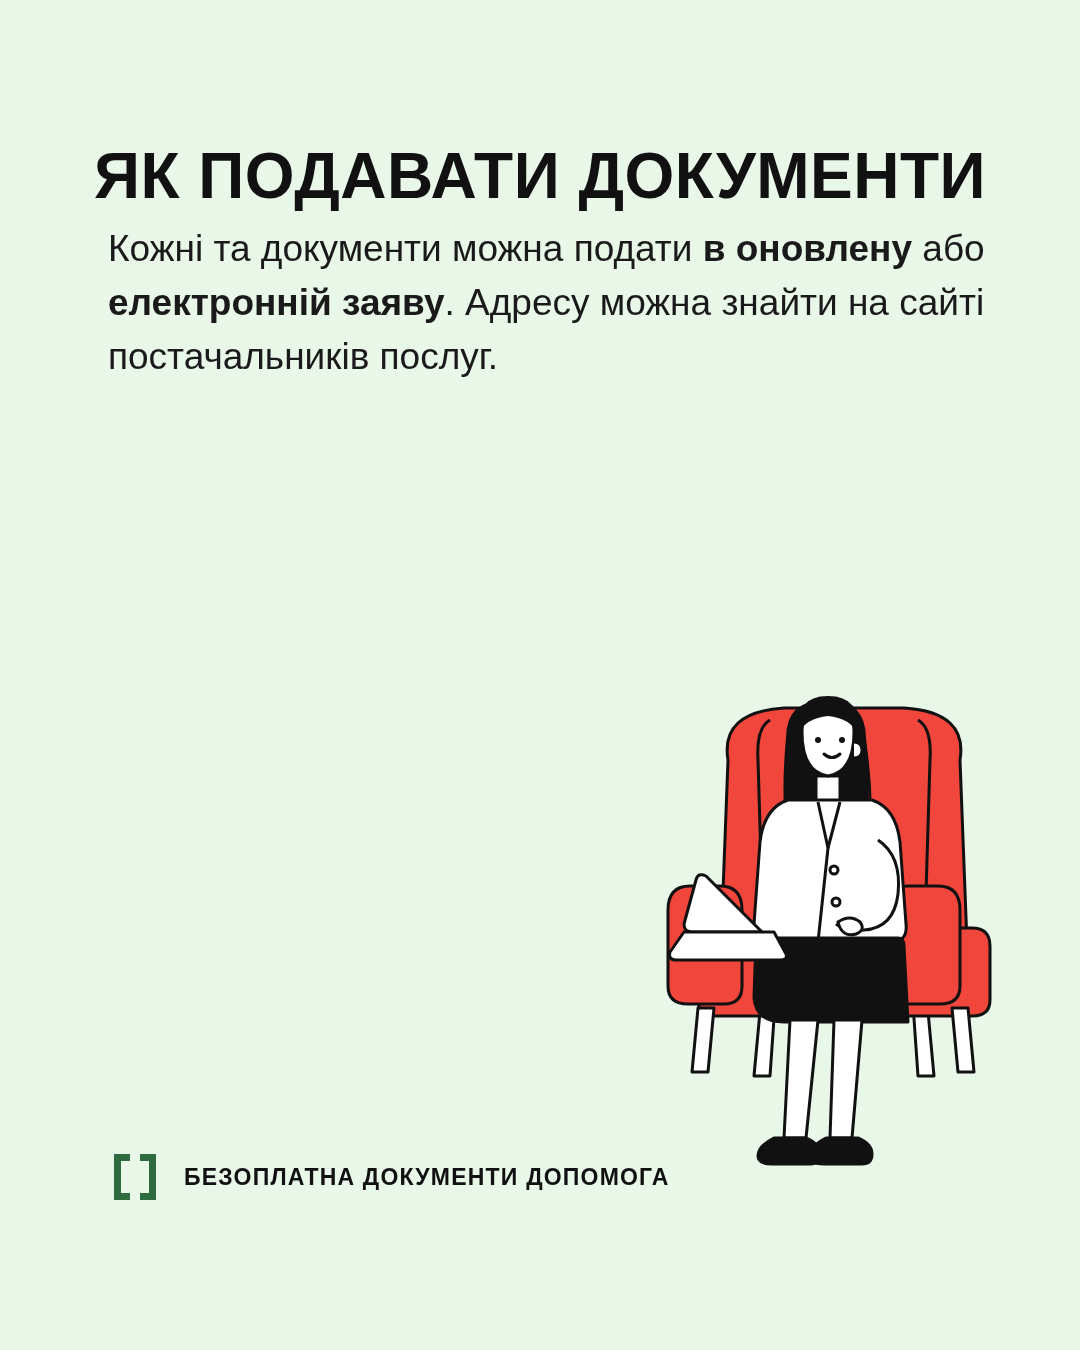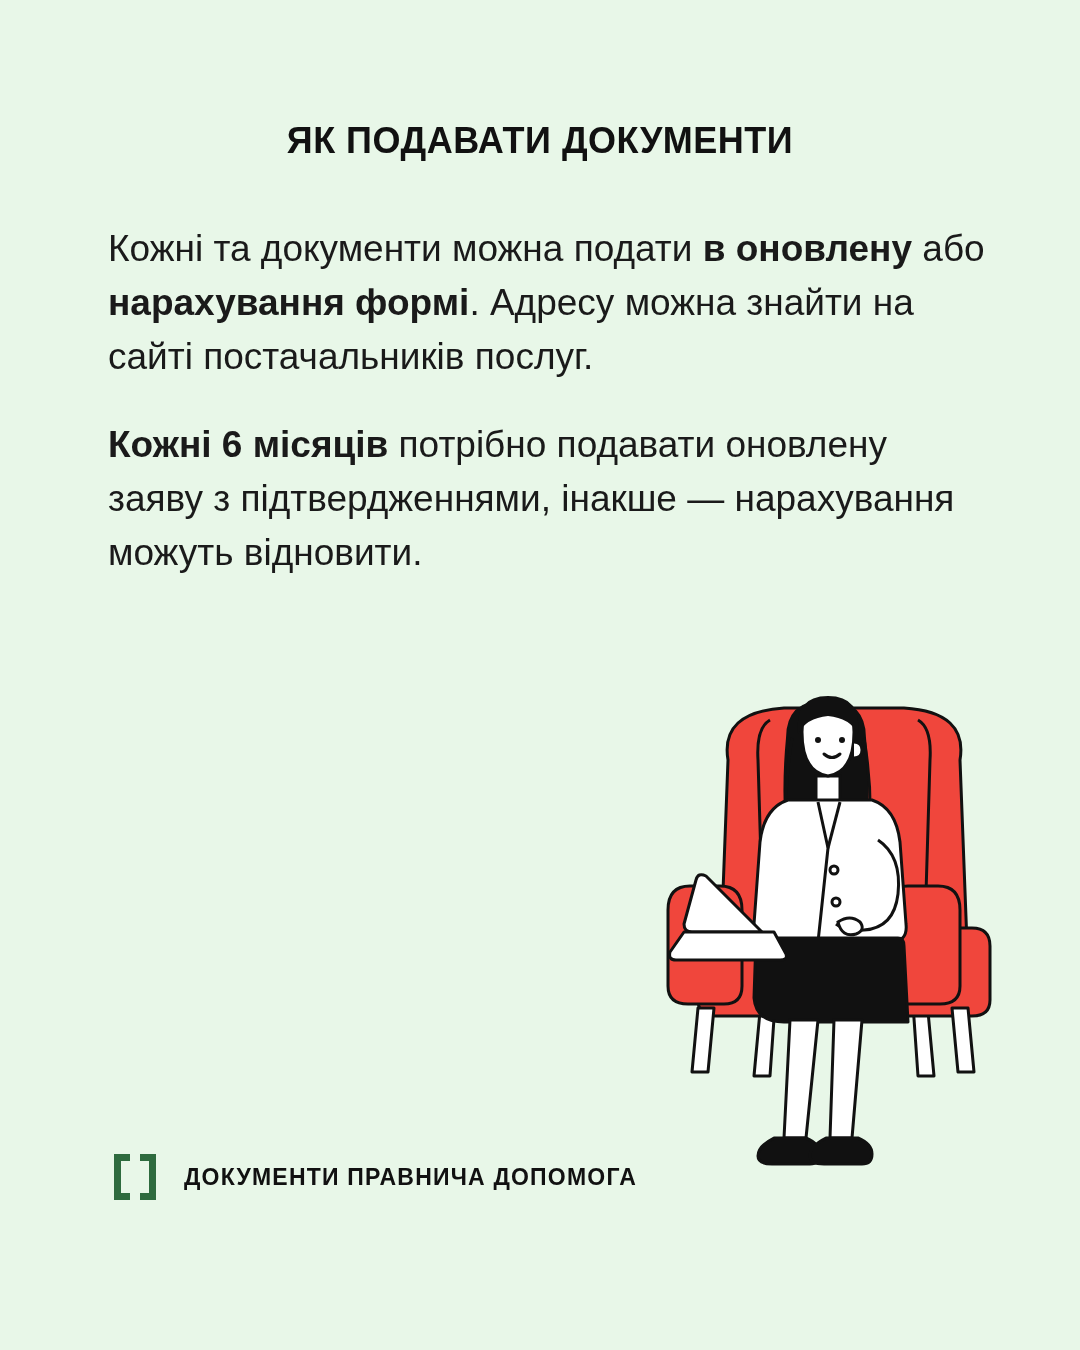--- a/index.html
+++ b/index.html
@@ -18,21 +18,21 @@
     position: absolute;
     inset: 0;
     background: #e8f7e8;
   }
   .title {
     position: absolute;
     top: 96px;
     left: 0;
     width: 1080px;
     text-align: center;
-    font-size: 36px;
+    font-size: 64px;
     font-weight: bold;
     letter-spacing: 0.5px;
     color: #111111;
     font-family: "Liberation Sans", sans-serif;
   }
   .body-copy {
     position: absolute;
     top: 222px;
     left: 108px;
     width: 880px;
@@ -76,22 +76,21 @@
   }
 </style>
 </head>
 <body>
 
 <div class="card">
 
   <h1 class="title">ЯК ПОДАВАТИ ДОКУМЕНТИ</h1>
 
   <div class="body-copy">
-    <p class="para"><span>Кожні та документи можна подати </span><b>в оновлену</b><span> або </span><b>нарахування формі</b><span>. Адресу можна знайти на сайті постачальників послуг.</span></p>
-    <p class="para"><b>Кожні 6 місяців</b><span> потрібно подавати оновлену заяву з підтвердженнями, інакше — нарахування можуть відновити.</span></p>
+    <p class="para"><span>Кожні та документи можна подати </span><b>в оновлену</b><span> або </span><b>електронній заяву</b><span>. Адресу можна знайти на сайті постачальників послуг.</span></p>
   </div>
 
   <div class="illustration">
     <svg viewBox="0 0 420 540" width="420" height="540" xmlns="http://www.w3.org/2000/svg">
 
       <path d="M108 70 q-8 -48 56 -52 h120 q64 4 56 52 l8 210 q2 26 -26 26 h-196 q-28 0 -26 -26 z" fill="#f0463c" stroke="#111" stroke-width="3" stroke-linejoin="round"></path>
 
       <path d="M150 30 q-14 8 -12 40 l6 200" fill="none" stroke="#111" stroke-width="3"></path>
       <path d="M298 30 q14 8 12 40 l-6 200" fill="none" stroke="#111" stroke-width="3"></path>
 
@@ -150,16 +149,16 @@
     </svg>
   </div>
 
   <div class="footer">
     <span class="logo-mark">
       <svg viewBox="0 0 54 54" width="54" height="54" xmlns="http://www.w3.org/2000/svg">
         <path d="M22 4 H6 V50 H22 V43 H13 V11 H22 Z" fill="#2e6b3e"></path>
         <path d="M32 4 H48 V50 H32 V43 H41 V11 H32 Z" fill="#2e6b3e"></path>
       </svg>
     </span>
-    <span class="footer-text">ДОКУМЕНТИ ПРАВНИЧА ДОПОМОГА</span>
+    <span class="footer-text">БЕЗОПЛАТНА ДОКУМЕНТИ ДОПОМОГА</span>
   </div>
 
 </div>
 
 </body></html>

